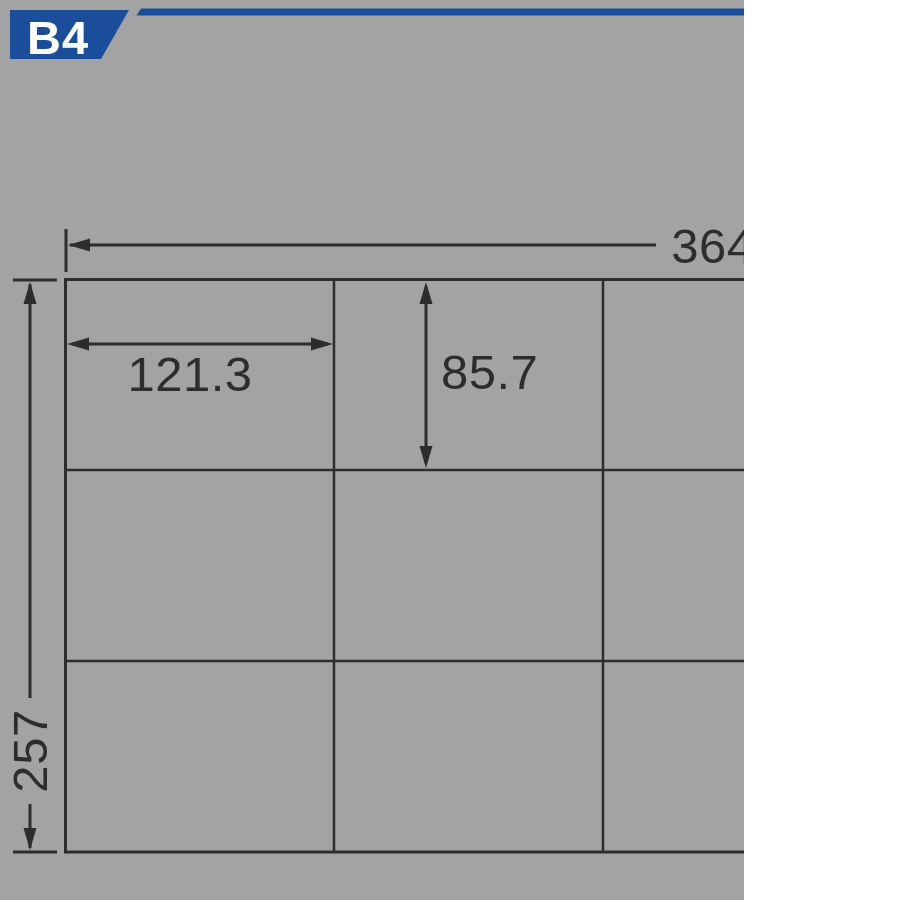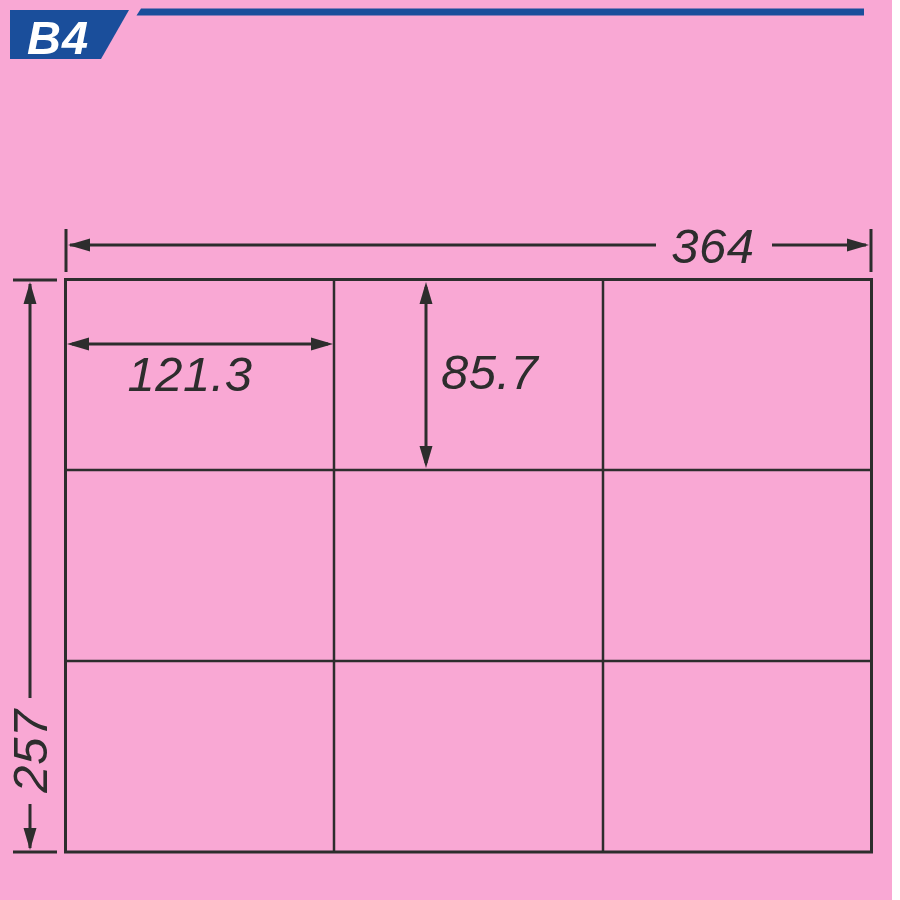--- a/index.html
+++ b/index.html
@@ -2,25 +2,24 @@
 <html><head>
 <meta charset="utf-8">
 <style>
   html, body {
     margin: 0;
     padding: 0;
     background: #ffffff;
   }
   .canvas {
     position: relative;
-    width: 892px;
+    width: 744px;
     height: 900px;
-    background: #f9a8d4;
+    background: #a3a3a3;
     overflow: hidden;
-    font-style: italic;
   }
   svg {
     display: block;
   }
   svg text {
     font-family: "Liberation Sans", "DejaVu Sans", sans-serif;
   }
   .dim-text {
     font-size: 49px;
     letter-spacing: 0.5px;

